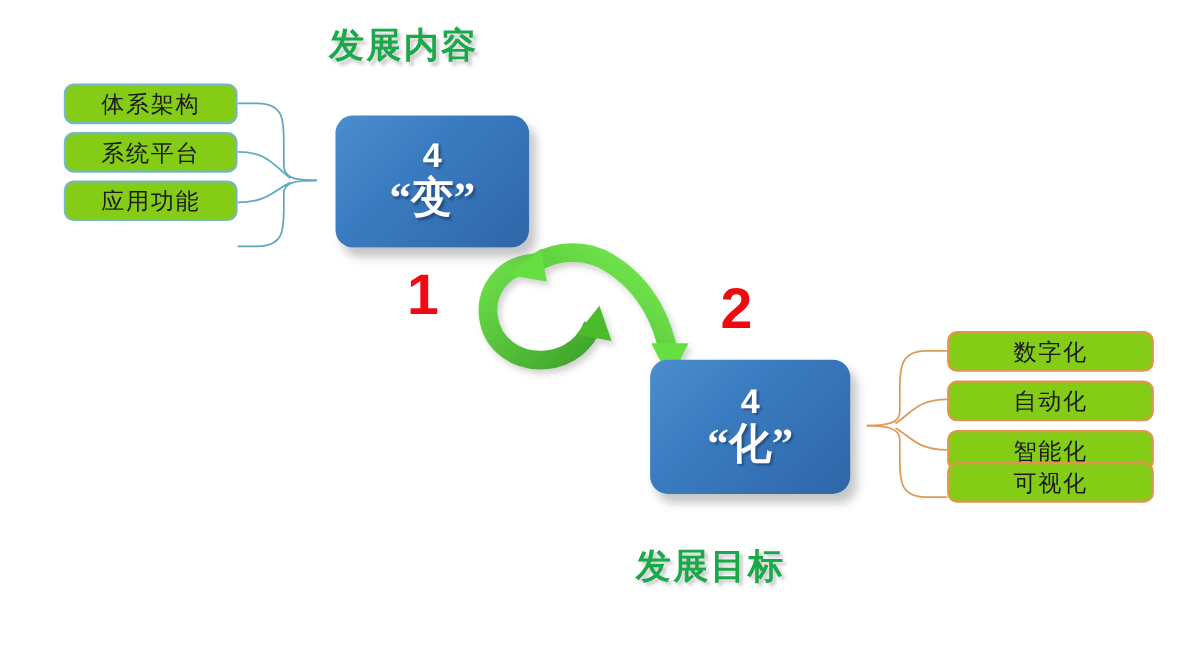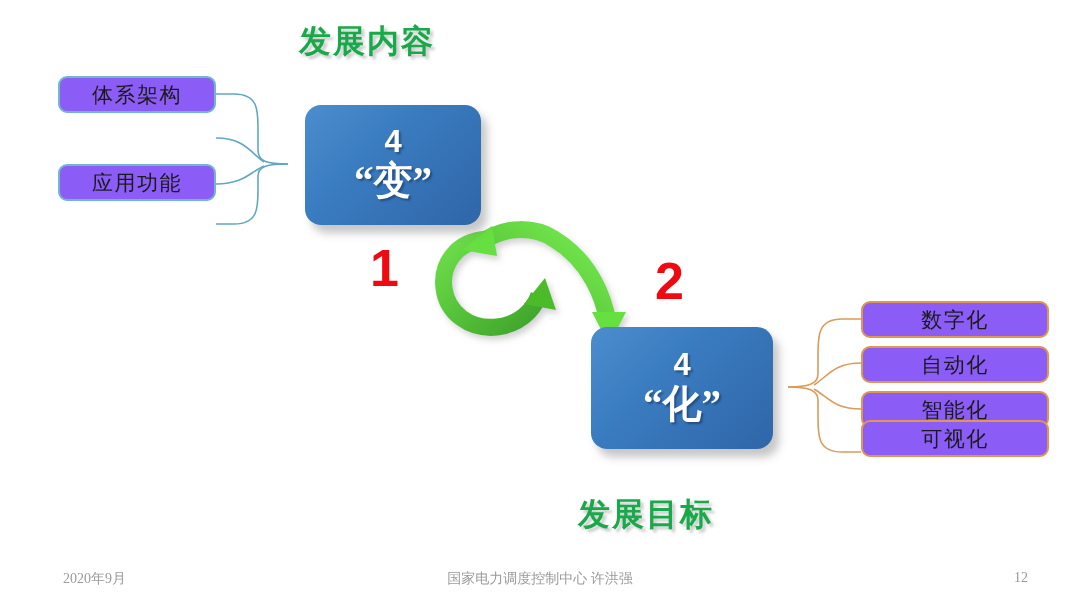--- a/index.html
+++ b/index.html
@@ -22,21 +22,21 @@
   .connectors {
     position: absolute; left: 0; top: 0;
     width: 1080px; height: 608px;
     pointer-events: none;
   }
 
   
   .leaf {
     position: absolute;
     box-sizing: border-box;
-    background: #8b5cf6;
+    background: #84cc16;
     border-radius: 9px;
     display: flex;
     align-items: center;
     justify-content: center;
     font-family: "Liberation Serif", "DejaVu Serif", serif;
     color: #1a1a1a;
     letter-spacing: 1.5px;
     white-space: nowrap;
   }
   .leaf-left {
@@ -184,36 +184,34 @@
   </div>
 
   <div class="bluebox" id="box-hua">
     <div class="num">4</div>
     <div class="word">“化”</div>
   </div>
 
   <div class="leaf leaf-left" style="top:76px">
     <span>体系架构</span>
   </div>
+  <div class="leaf leaf-left" style="top:120px">
+    <span>系统平台</span>
+  </div>
   <div class="leaf leaf-left" style="top:164px">
     <span>应用功能</span>
   </div>
 
   <div class="leaf leaf-right" style="top:301px">
     <span>数字化</span>
   </div>
   <div class="leaf leaf-right" style="top:346px">
     <span>自动化</span>
   </div>
   <div class="leaf leaf-right" style="top:391px">
     <span>智能化</span>
   </div>
   <div class="leaf leaf-right" style="top:420px">
     <span>可视化</span>
   </div>
 
-  <div class="footer">
-    <div class="f-left">2020年9月</div>
-    <div class="f-mid">国家电力调度控制中心 许洪强</div>
-    <div class="f-right">12</div>
-  </div>
 
 </div>
 
 </body></html>

